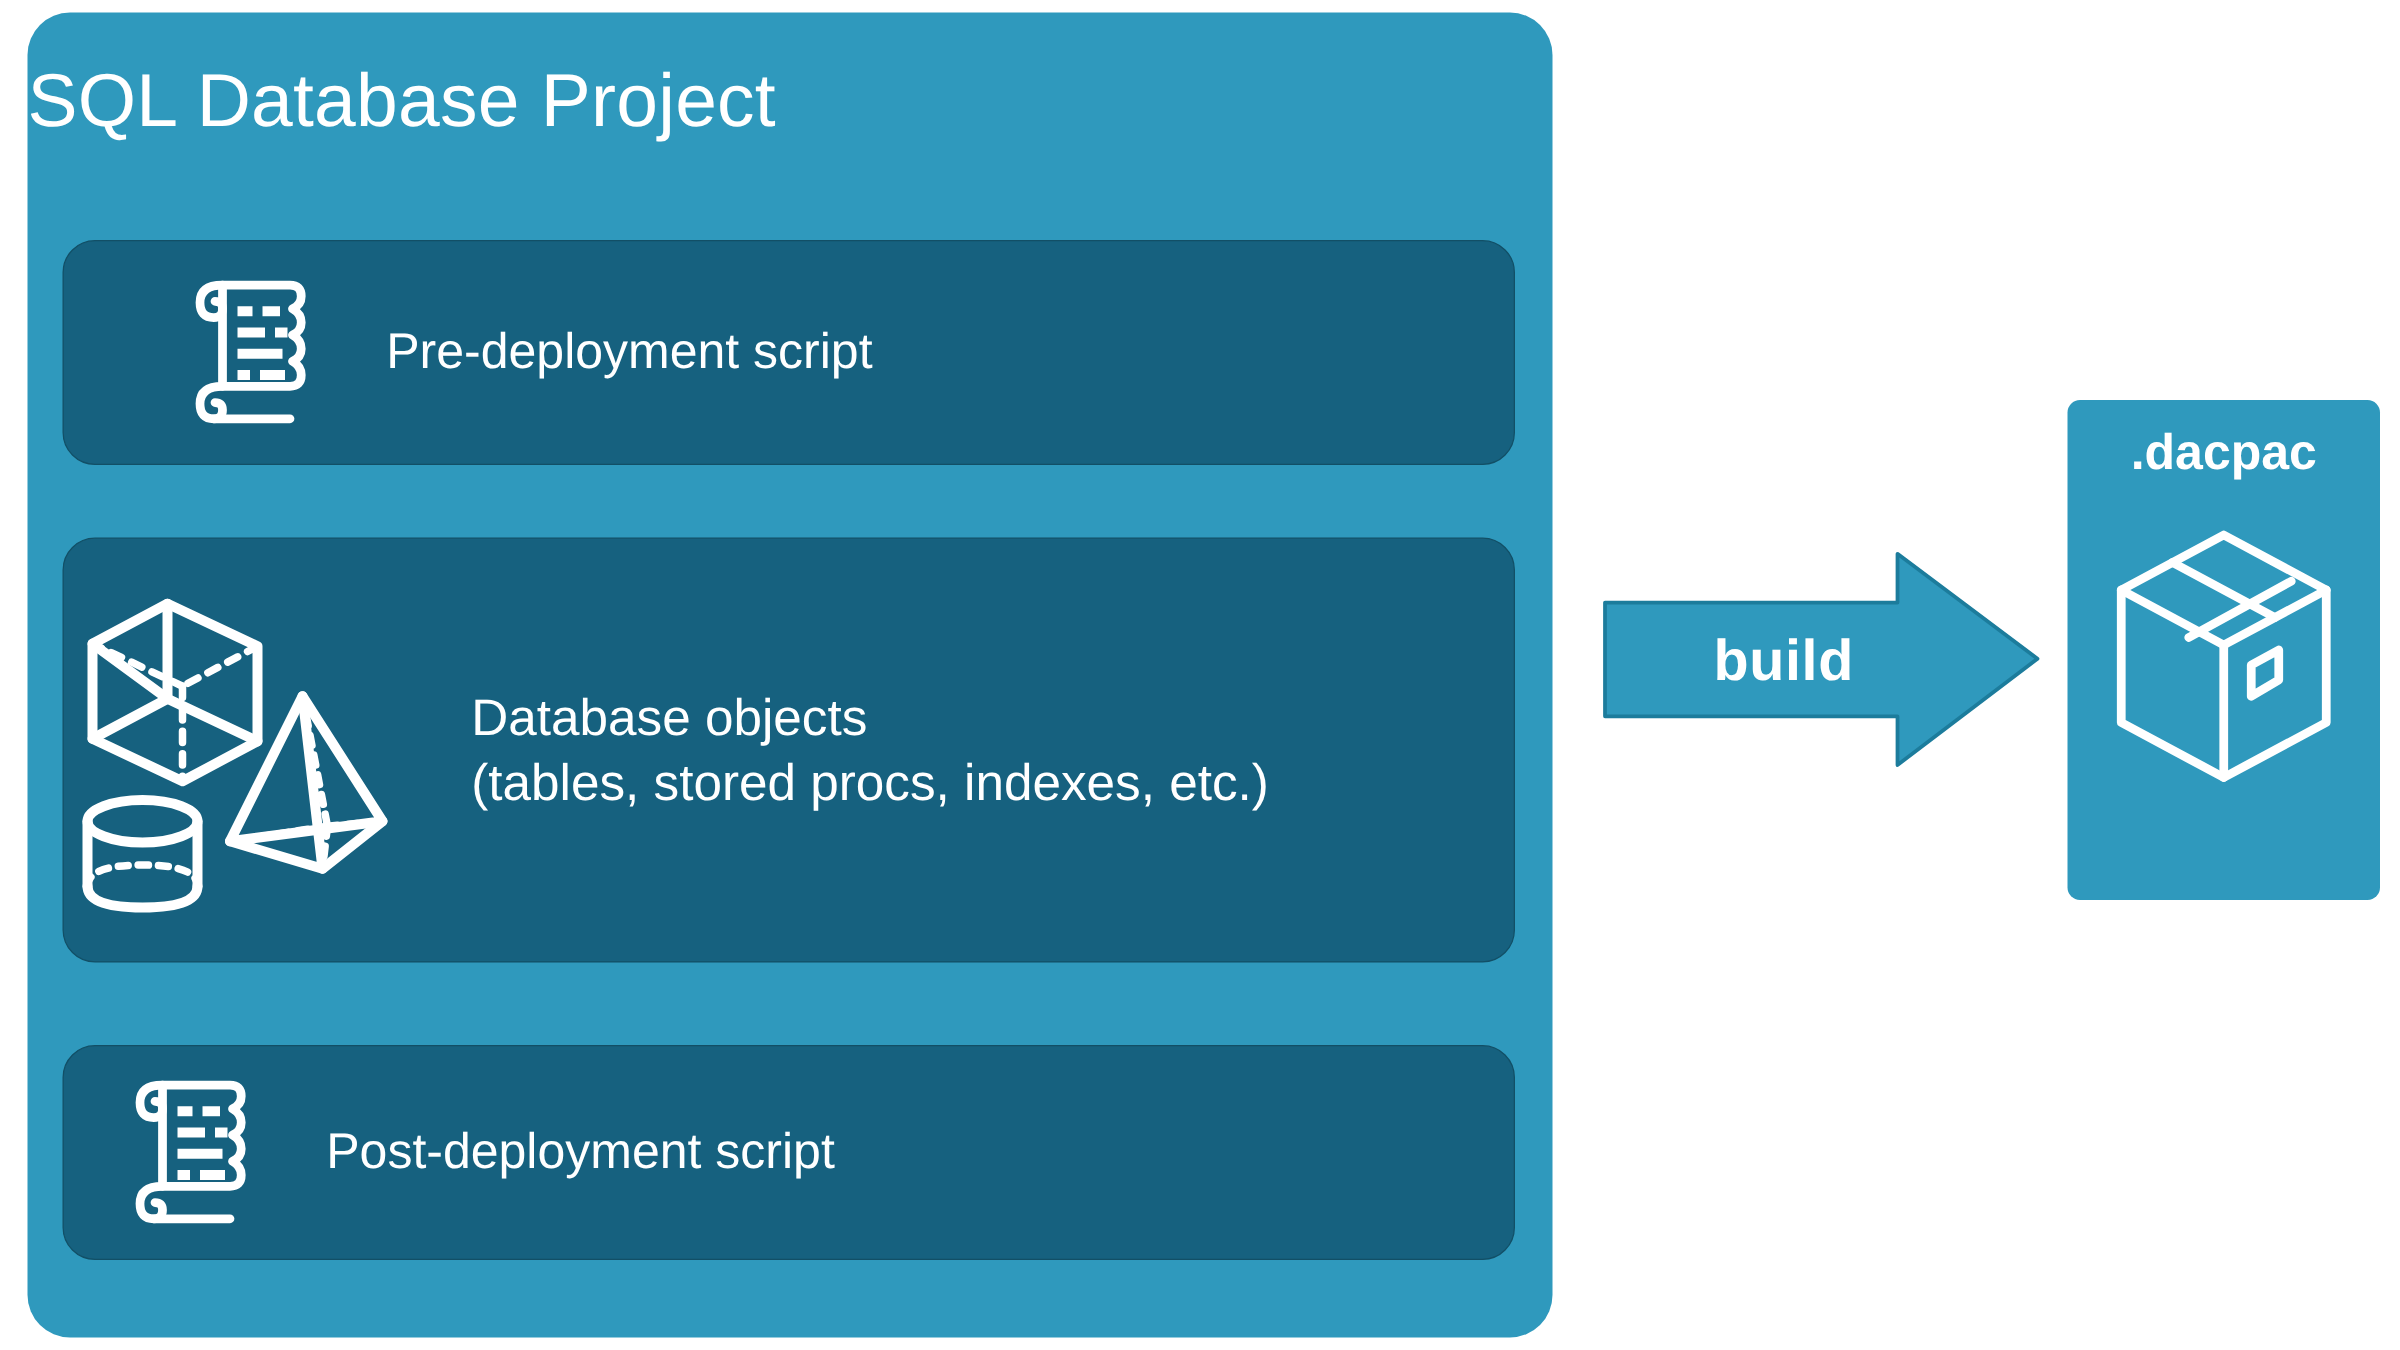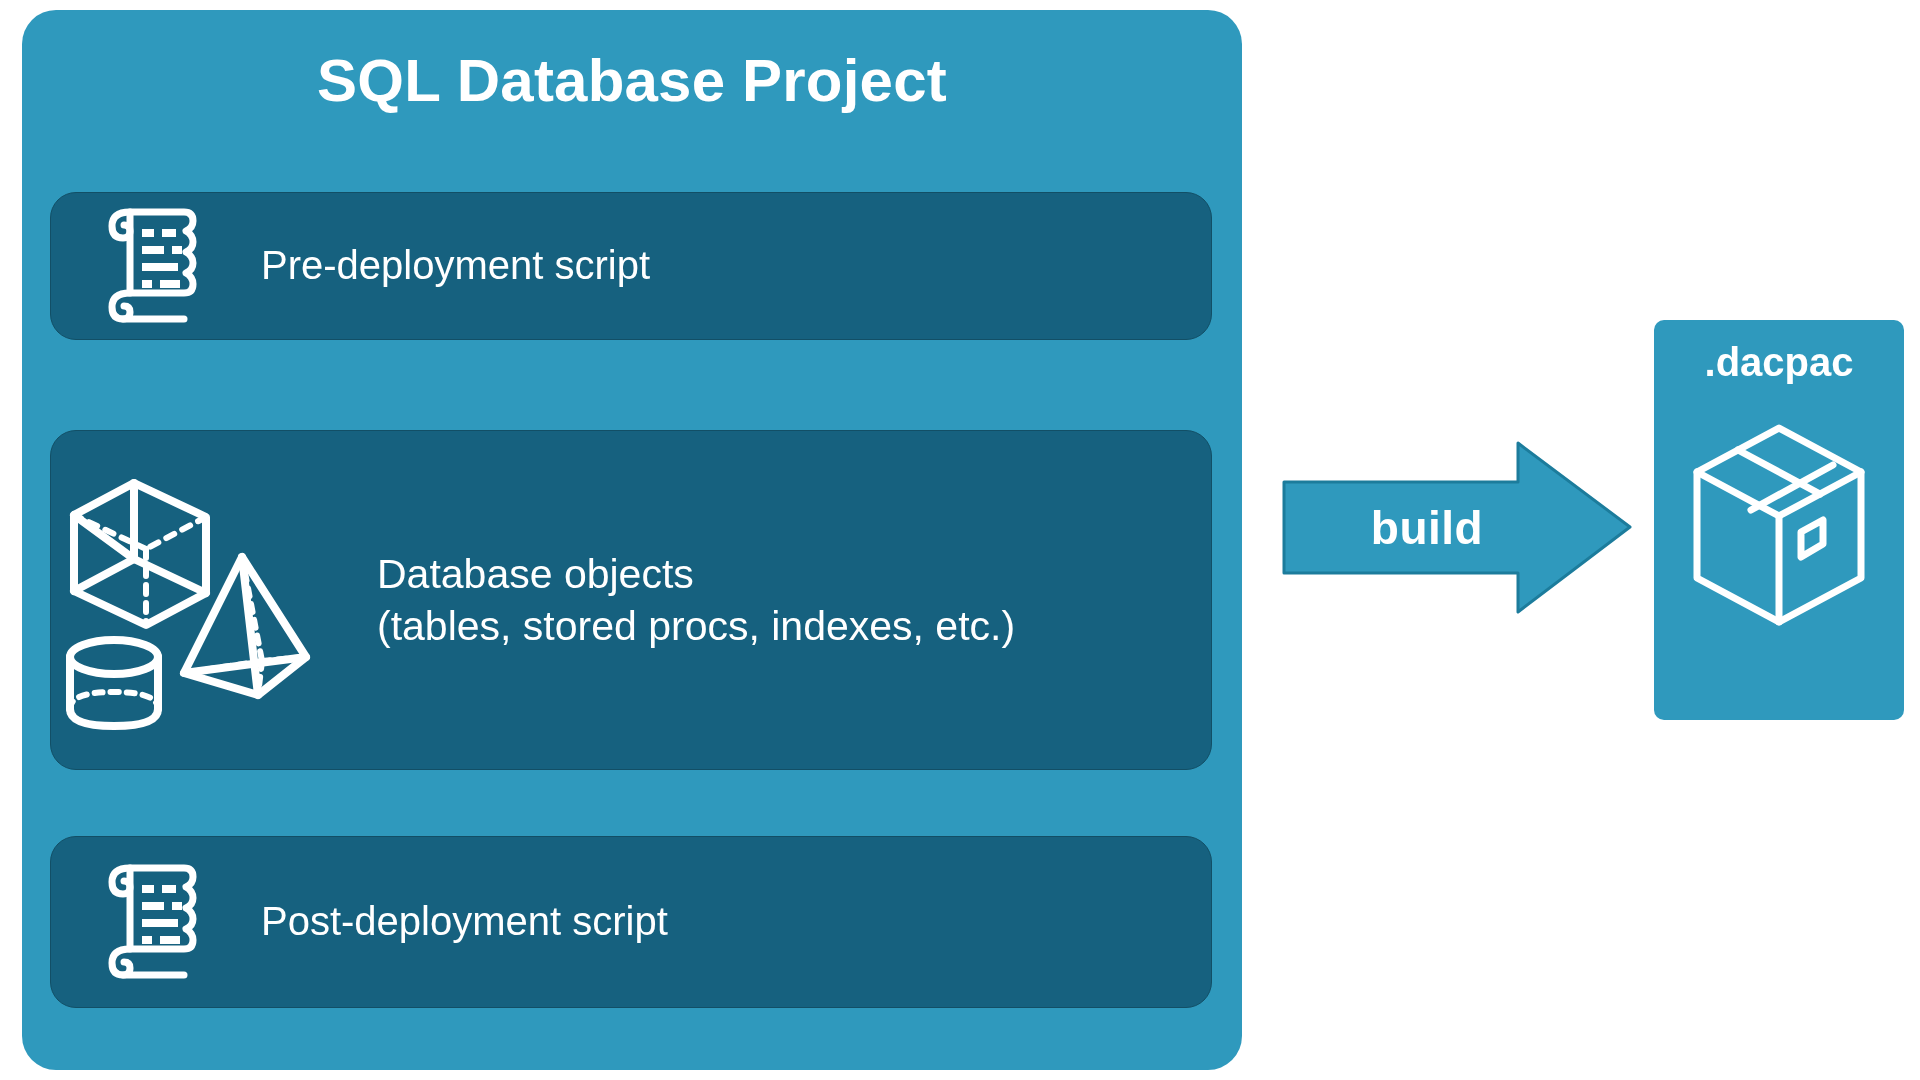--- a/index.html
+++ b/index.html
@@ -25,41 +25,40 @@
     background: #2f99bd;
     border-radius: 34px;
     box-sizing: border-box;
   }
 
   #project-title {
     position: absolute;
     left: 0;
     top: 38px;
     width: 100%;
-    text-align: center;
     color: #ffffff;
     font-size: 60px;
-    font-weight: 700;
+    font-weight: 400;
     letter-spacing: 0.2px;
     line-height: 1.1;
   }
 
   
   .item-card {
     position: absolute;
     left: 28px;
     width: 1162px;
     background: #16617f;
     border-radius: 26px;
     box-sizing: border-box;
     display: flex;
     align-items: center;
     border: 1px solid #124f66;
   }
-  #card-pre  { top: 182px; height: 148px; }
+  #card-pre  { top: 182px; height: 180px; padding-left: 48px; }
   #card-obj  { top: 420px; height: 340px; }
   #card-post { top: 826px; height: 172px; }
 
   .card-icon {
     flex: 0 0 auto;
     display: flex;
     align-items: center;
     justify-content: center;
   }
   #card-pre .card-icon,

